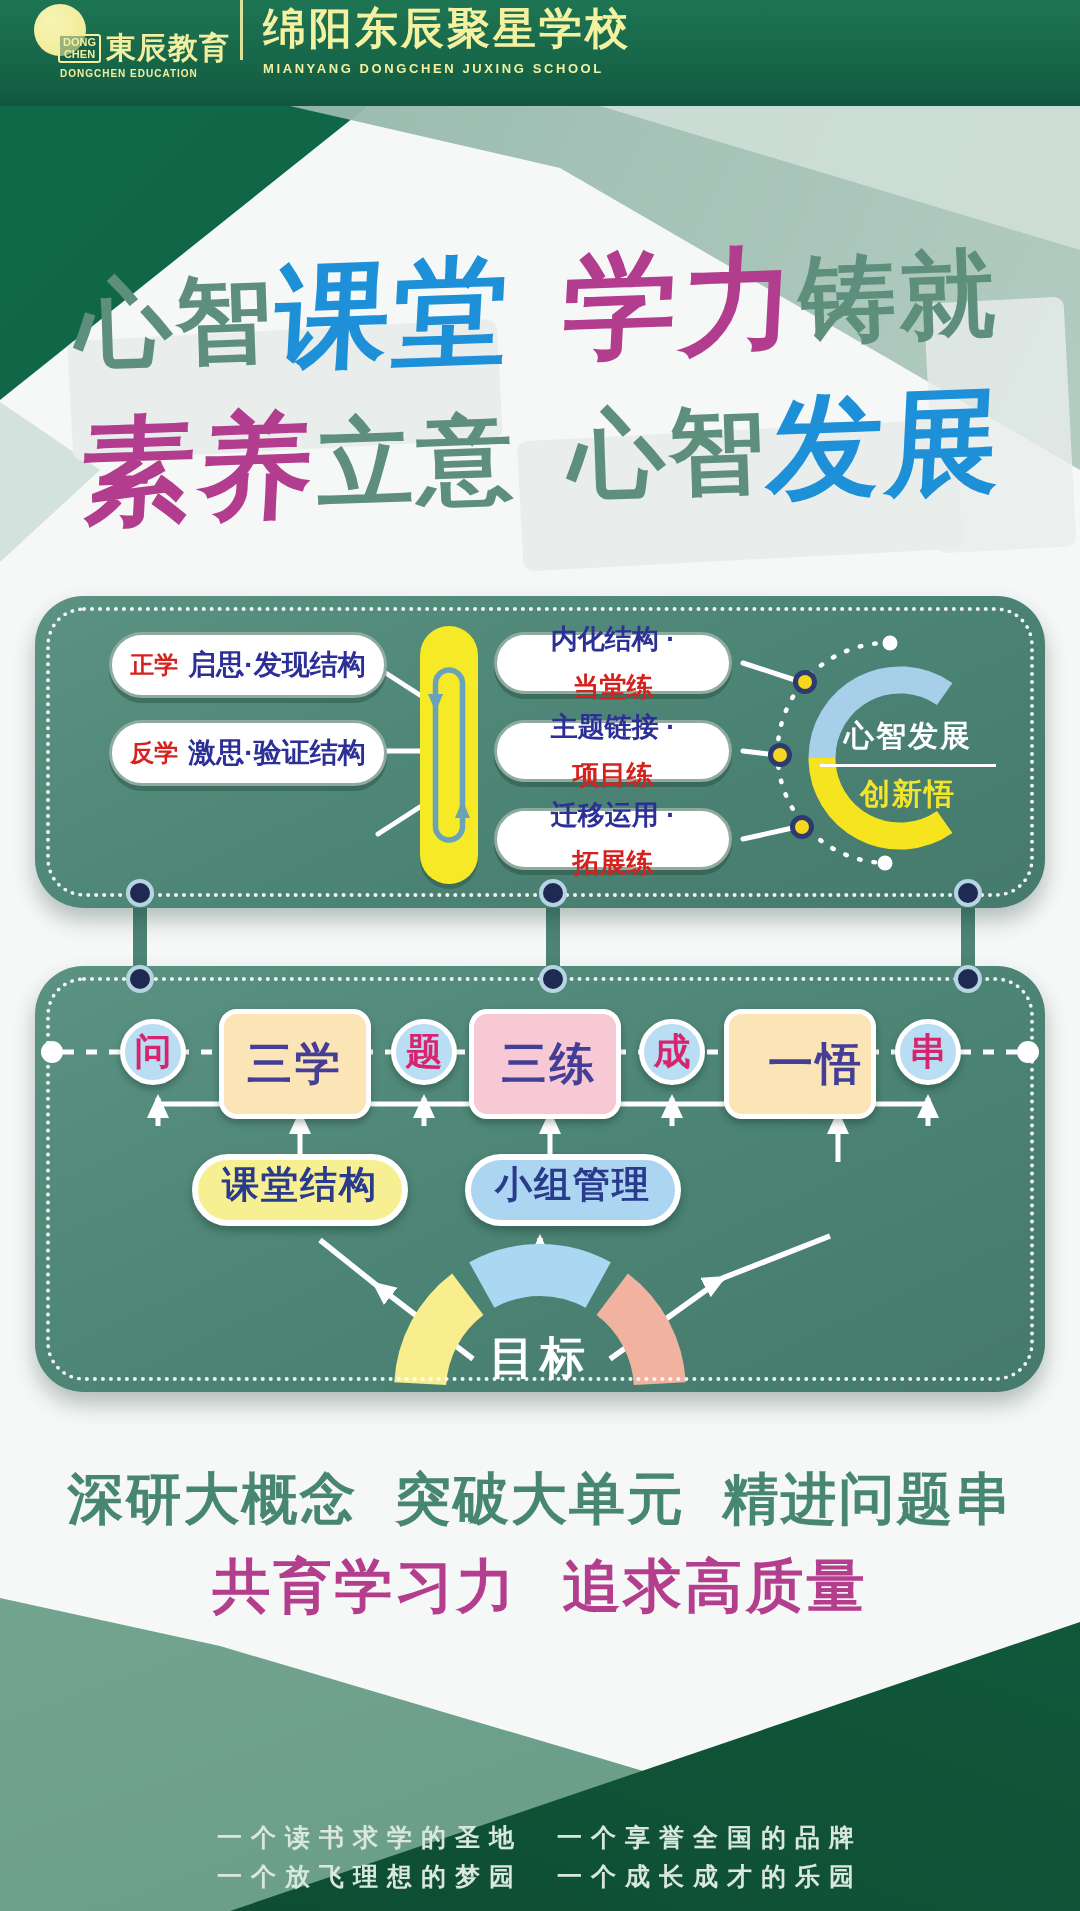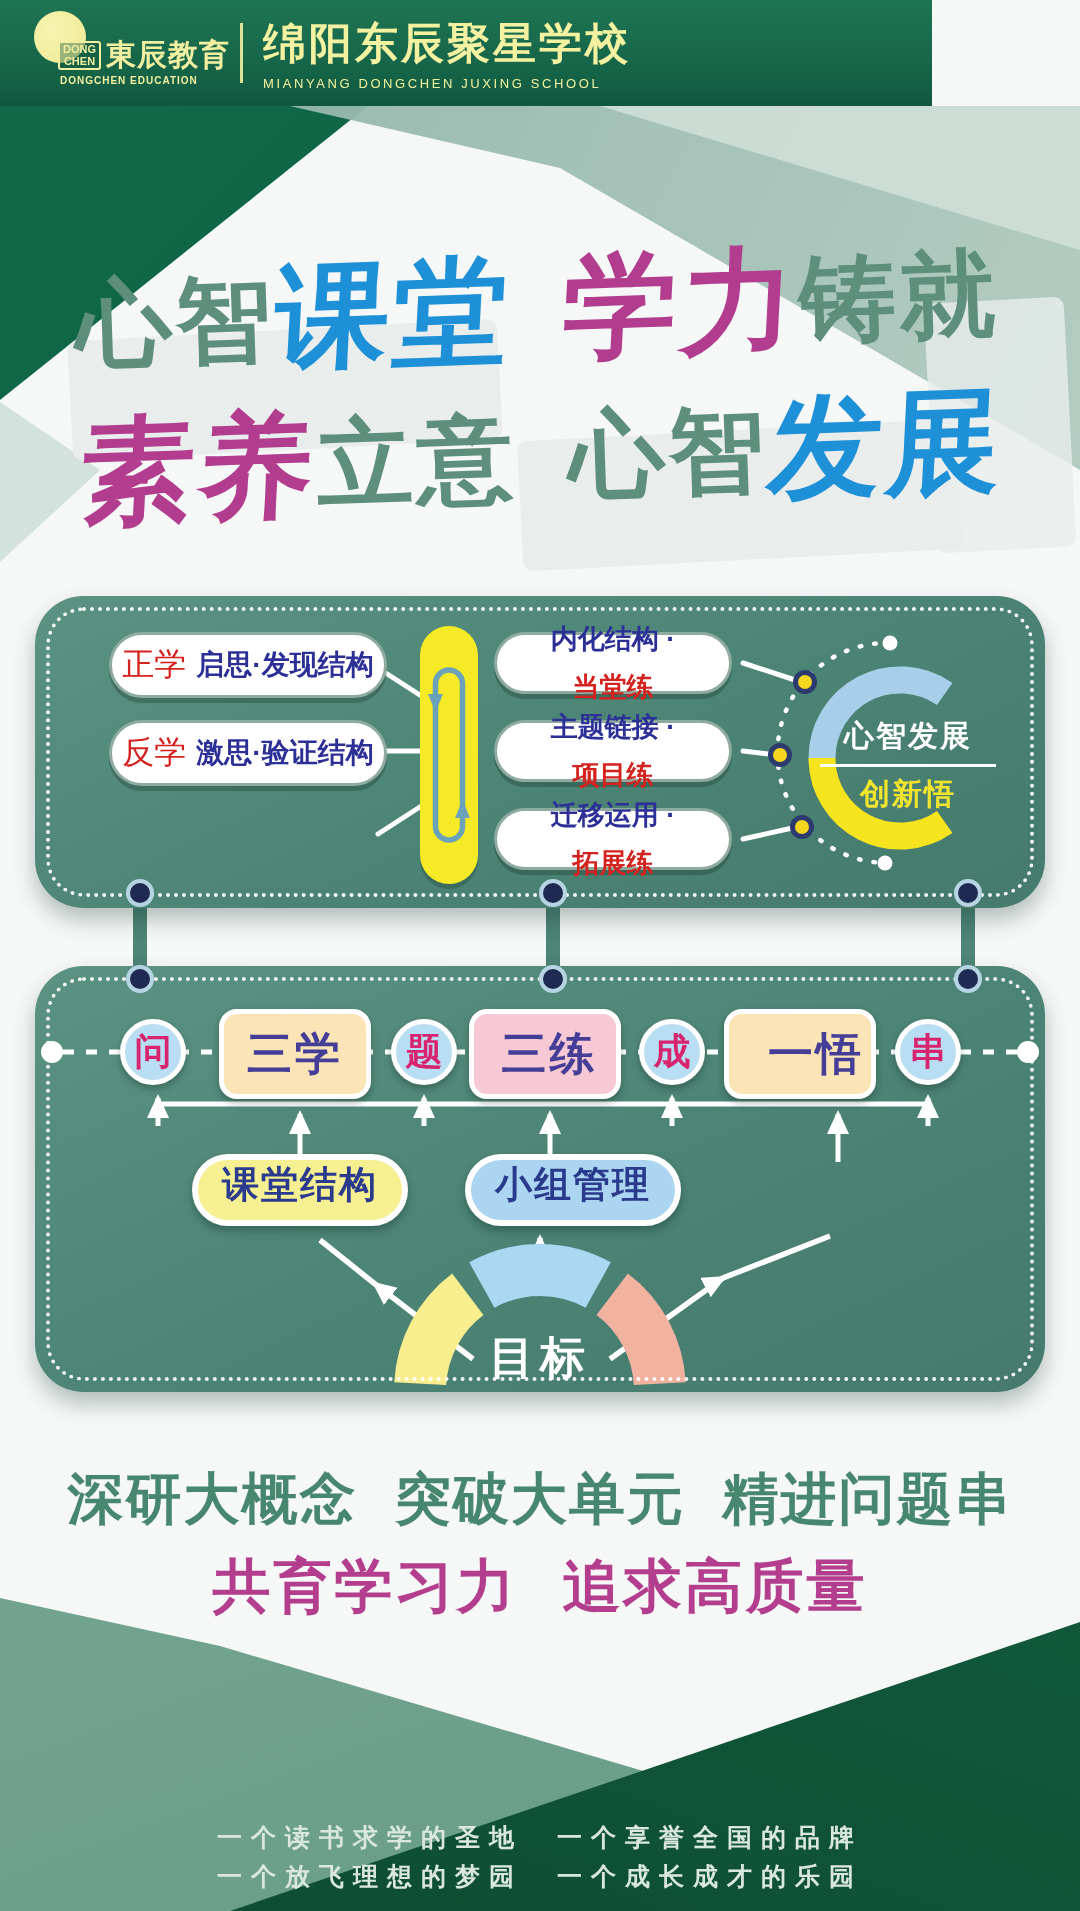--- a/index.html
+++ b/index.html
@@ -4,37 +4,37 @@
 <style>
   html,body{margin:0;padding:0;}
   body{
     width:1080px;height:1911px;position:relative;overflow:hidden;
     background:#f6f8f7;
     font-family:"Liberation Sans","DejaVu Sans",sans-serif;
     -webkit-font-smoothing:antialiased;
   }
   
   .header{
-    position:absolute;left:0;top:0;width:932px;height:106px;
+    position:absolute;left:0;top:0;width:1080px;height:106px;
     background:linear-gradient(180deg,#1e7553 0%,#156347 70%,#115740 100%);
-    display:flex;align-items:center;padding-left:34px;box-sizing:border-box;
+    display:flex;align-items:flex-start;padding-left:34px;box-sizing:border-box;
     z-index:6;
   }
   .logo{position:relative;width:200px;height:92px;color:#f2efa0;}
   .logo-disc{position:absolute;left:0;top:4px;width:52px;height:52px;border-radius:50%;
     background:radial-gradient(circle at 35% 35%,#f7f4b4,#efe98e);}
   .logo-main{position:absolute;left:24px;top:28px;display:flex;align-items:center;gap:5px;}
   .logo-badge{border:2px solid #f2efa0;border-radius:3px;padding:1px 3px;font-size:11px;
     font-weight:bold;line-height:1.05;text-align:center;background:rgba(17,87,64,.4);}
   .logo-cn{font-size:30px;font-weight:900;letter-spacing:1px;}
   .logo-en{position:absolute;left:26px;top:68px;font-size:10px;letter-spacing:1px;font-weight:bold;}
   .header-divider{width:3px;height:60px;background:#f2efa0;opacity:.9;margin:0 20px 0 6px;}
   .school{display:flex;flex-direction:column;color:#f4f1a0;}
   .school-cn{font-size:43px;font-weight:900;letter-spacing:3px;}
-  .school-en{font-size:13px;letter-spacing:2.6px;font-weight:normal;margin-top:3px;}
+  .school-en{font-size:13px;letter-spacing:2.6px;font-weight:bold;margin-top:3px;}
   
   .bg,.bg>div{position:absolute;inset:0;}
   .bg{z-index:0;}
   .s-darktl{background:linear-gradient(135deg,#0f6a49,#14543b);
     clip-path:polygon(0px 106px,368px 106px,0px 400px);}
   .s-sagetr{background:linear-gradient(115deg,#8db3a6,#c2d5cc);opacity:.95;
     clip-path:polygon(290px 106px,1080px 106px,1080px 470px,560px 168px);}
   .s-lighttr{background:#d4e2dc;opacity:.8;
     clip-path:polygon(600px 106px,1080px 106px,1080px 250px);}
   .s-leftwedge{background:#cfdfd8;opacity:.9;
@@ -64,39 +64,39 @@
     border-radius:38px;pointer-events:none;}
   .panel1{top:596px;height:312px;}
   .panel2{top:966px;height:426px;}
   .panel svg{position:absolute;left:0;top:0;}
   
   .pill{position:absolute;background:#ffffff;border:3px solid #8fab9f;
     box-shadow:0 5px 0 rgba(30,60,48,.35);display:flex;align-items:center;justify-content:center;}
   .p1l{left:74px;width:272px;height:60px;border-radius:33px;gap:10px;}
   .p1r{left:459px;width:232px;height:56px;border-radius:31px;gap:12px;flex-direction:column;}
   .row-a{top:36px;} .row-b{top:124px;} .row-c{top:212px;}
-  .p1-label{font-size:32px;font-weight:400;color:#d4231f;}
+  .p1-label{font-size:24px;font-weight:700;color:#d4231f;}
   .p1-desc{font-size:28px;font-weight:900;color:#2b2f96;}
   .p1-main{font-size:27px;font-weight:900;color:#2b2f96;}
   .p1-practice{font-size:27px;font-weight:900;color:#d4231f;}
   .p1-yellow{position:absolute;left:385px;top:30px;width:58px;height:258px;border-radius:29px;
     background:#f6e925;box-shadow:0 5px 0 rgba(30,60,48,.3);}
   .hub-text{position:absolute;left:773px;top:120px;width:200px;text-align:center;z-index:3;}
   .hub-l1{font-size:30px;font-weight:900;color:#ffffff;letter-spacing:2px;}
   .hub-div{height:3px;background:#ffffff;margin:7px 12px;}
   .hub-l2{font-size:30px;font-weight:900;color:#f3e52c;letter-spacing:2px;}
   
   .vbar{position:absolute;width:14px;top:900px;height:78px;background:#4d8476;z-index:3;}
   .jdot{position:absolute;width:20px;height:20px;border-radius:50%;background:#1f2a52;
     border:4px solid #b7d4e2;z-index:5;}
   
   .flow-circle{position:absolute;width:66px;height:66px;border-radius:50%;background:#b9ddf3;
     border:5px solid #fff;box-shadow:0 4px 7px rgba(0,30,20,.3);display:flex;align-items:center;
     justify-content:center;font-size:37px;font-weight:900;color:#d6256e;box-sizing:border-box;top:53px;}
-  .flow-box{position:absolute;width:152px;height:90px;border-radius:18px;border:5px solid #fff;
+  .flow-box{position:absolute;width:152px;height:110px;border-radius:18px;border:5px solid #fff;
     box-shadow:0 4px 7px rgba(0,30,20,.3);display:flex;align-items:center;justify-content:center;
     font-size:45px;font-weight:900;color:#443e97;letter-spacing:3px;box-sizing:border-box;top:43px;}
   .bg-cream{background:#fbe5b6;} .bg-pink{background:#f6c9d4;padding-left:9px;}
   .method{position:absolute;width:216px;height:72px;border-radius:36px;border:6px solid #fff;
     box-shadow:0 5px 8px rgba(0,30,20,.3);display:flex;align-items:flex-start;justify-content:center;
     font-size:37px;font-weight:900;letter-spacing:2px;box-sizing:border-box;top:188px;}
   .m-yellow{background:#f7f092;color:#2a3a8c;}
   .m-blue{background:#abd5f0;color:#2a3a8c;}
   .m-salmon{background:#f2aea5;color:#6b3c92;}
   .goal{position:absolute;left:415px;top:362px;width:180px;text-align:center;

